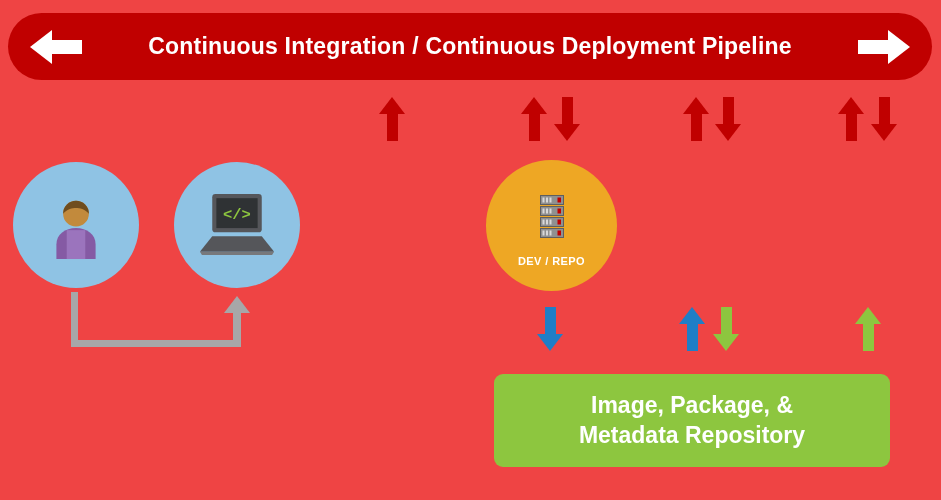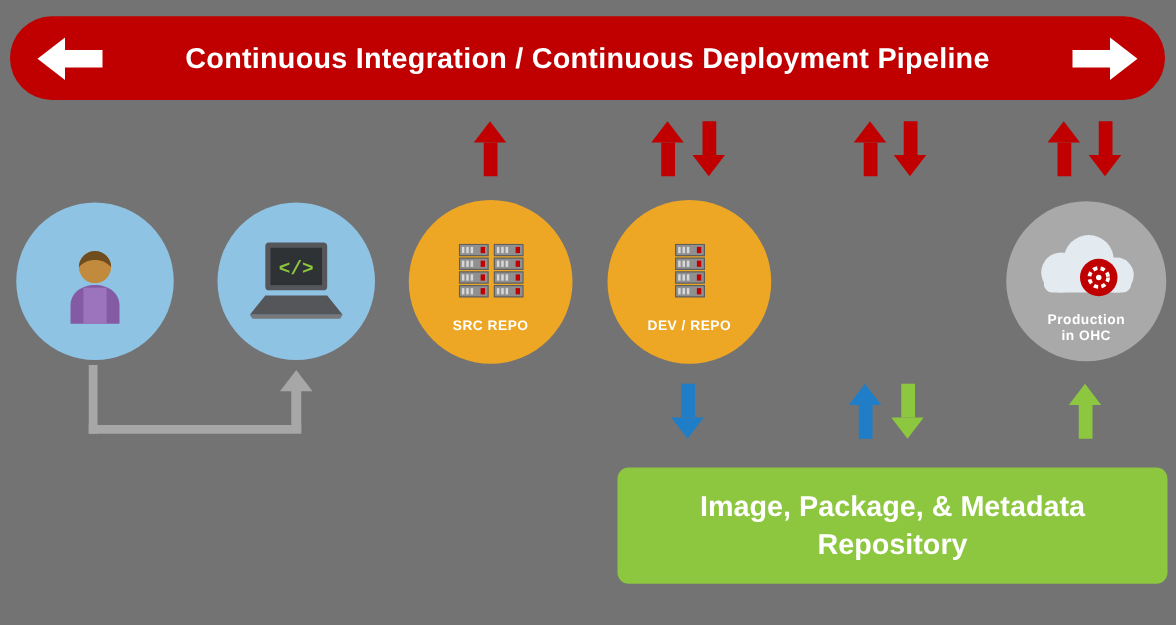--- a/index.html
+++ b/index.html
@@ -1,19 +1,19 @@
 <!DOCTYPE html>
 <html><head>
 <meta charset="utf-8">
 <style>
   html,body{margin:0;padding:0;background:#ffffff;}
   #stage{
     position:relative;
     width:941px;height:500px;
-    background:#737373;
+    background:#ef4444;
     font-family:"Liberation Sans", sans-serif;
     overflow:hidden;
   }
   
   .banner{
     position:absolute;left:8px;top:13px;width:924px;height:67px;
     background:#c00000;border-radius:34px;
   }
   .banner-title{
     position:absolute;left:0;top:0;width:100%;height:100%;
@@ -41,21 +41,21 @@
   
   .v-arrow{position:absolute;display:flex;flex-direction:column;align-items:center;width:26px;}
   .v-arrow .head-up{width:0;height:0;border-left:13px solid transparent;border-right:13px solid transparent;border-bottom:17px solid currentColor;}
   .v-arrow .head-down{width:0;height:0;border-left:13px solid transparent;border-right:13px solid transparent;border-top:17px solid currentColor;}
   .v-arrow .shaft{width:11px;height:27px;background:currentColor;}
   .red{color:#c00000}.blue{color:#1f7ec7}.green{color:#8dc63f}
   
   .conn{position:absolute;background:#a7a7a8;}
   
   .repo-box{
-    position:absolute;left:494px;top:374px;width:440px;height:93px;
+    position:absolute;left:494px;top:374px;width:396px;height:93px;
     background:#8dc63f;border-radius:9px;
     display:flex;align-items:center;justify-content:center;
   }
   .repo-box .repo-label{
     color:#ffffff;font-size:23px;font-weight:bold;text-align:center;
     line-height:1.3;padding:0 55px;
   }
 </style>
 </head>
 <body>
@@ -140,54 +140,31 @@
       <svg width="88" height="66" viewBox="0 0 84 64">
         <rect x="18" y="2" width="48" height="37" rx="3" fill="#55565a"></rect>
         <rect x="22" y="6" width="40" height="29" fill="#2f3234"></rect>
         <text x="42" y="26" text-anchor="middle" font-size="15" font-weight="bold" fill="#8dc63f" font-family="Liberation Mono, monospace">&lt;/&gt;</text>
         <polygon points="6,58 78,58 66,43 18,43" fill="#55565a"></polygon>
         <polygon points="6,58 78,58 76,61 8,61" fill="#77787b"></polygon>
       </svg>
     </div>
   </div>
 
-  <div class="circle circle-amber" style="left:327px;top:160px;width:131px;height:131px">
-    <div class="icon-wrap icon-raised">
-      <svg width="52" height="44" viewBox="0 0 52 44">
-        <use href="#rack"></use>
-          <use href="#rack" x="28"></use>
-      </svg>
-    </div>
-    <div class="label">SRC REPO</div>
-  </div>
 
   <div class="circle circle-amber" style="left:486px;top:160px;width:131px;height:131px">
     <div class="icon-wrap icon-raised">
       <svg width="24" height="44" viewBox="0 0 24 44">
           <use href="#rack"></use>
         </svg>
     </div>
     <div class="label">DEV / REPO</div>
   </div>
 
 
-  <div class="circle circle-gray" style="left:805px;top:161px;width:128px;height:128px">
-    <div class="icon-wrap icon-raised">
-      <svg width="100" height="72" viewBox="0 0 100 72">
-        <circle cx="30" cy="38" r="16" fill="#e3ebf1"></circle>
-        <circle cx="52" cy="28" r="20" fill="#e3ebf1"></circle>
-        <circle cx="74" cy="40" r="14" fill="#e3ebf1"></circle>
-        <rect x="16" y="40" width="70" height="14" rx="7" fill="#e3ebf1"></rect>
-        <circle cx="60" cy="42" r="15" fill="#c00000"></circle>
-        <circle cx="60" cy="42" r="7.5" fill="none" stroke="#ffffff" stroke-width="3" stroke-dasharray="3.5 2.6"></circle>
-        <circle cx="60" cy="42" r="2.2" fill="#ffffff"></circle>
-      </svg>
-    </div>
-    <div class="label two-line">Production in OHC</div>
-  </div>
 
   <div class="conn" style="left:71px;top:292px;width:7px;height:55px"></div>
   <div class="conn" style="left:71px;top:340px;width:170px;height:7px"></div>
   <div class="conn" style="left:233px;top:312px;width:8px;height:33px"></div>
   <div style="position:absolute;left:224px;top:296px;width:0;height:0;border-left:13px solid transparent;border-right:13px solid transparent;border-bottom:17px solid #a7a7a8"></div>
 
   <div class="v-arrow blue" style="left:537px;top:307px">
       <div class="shaft"></div>
       <div class="head-down"></div>
     </div>

